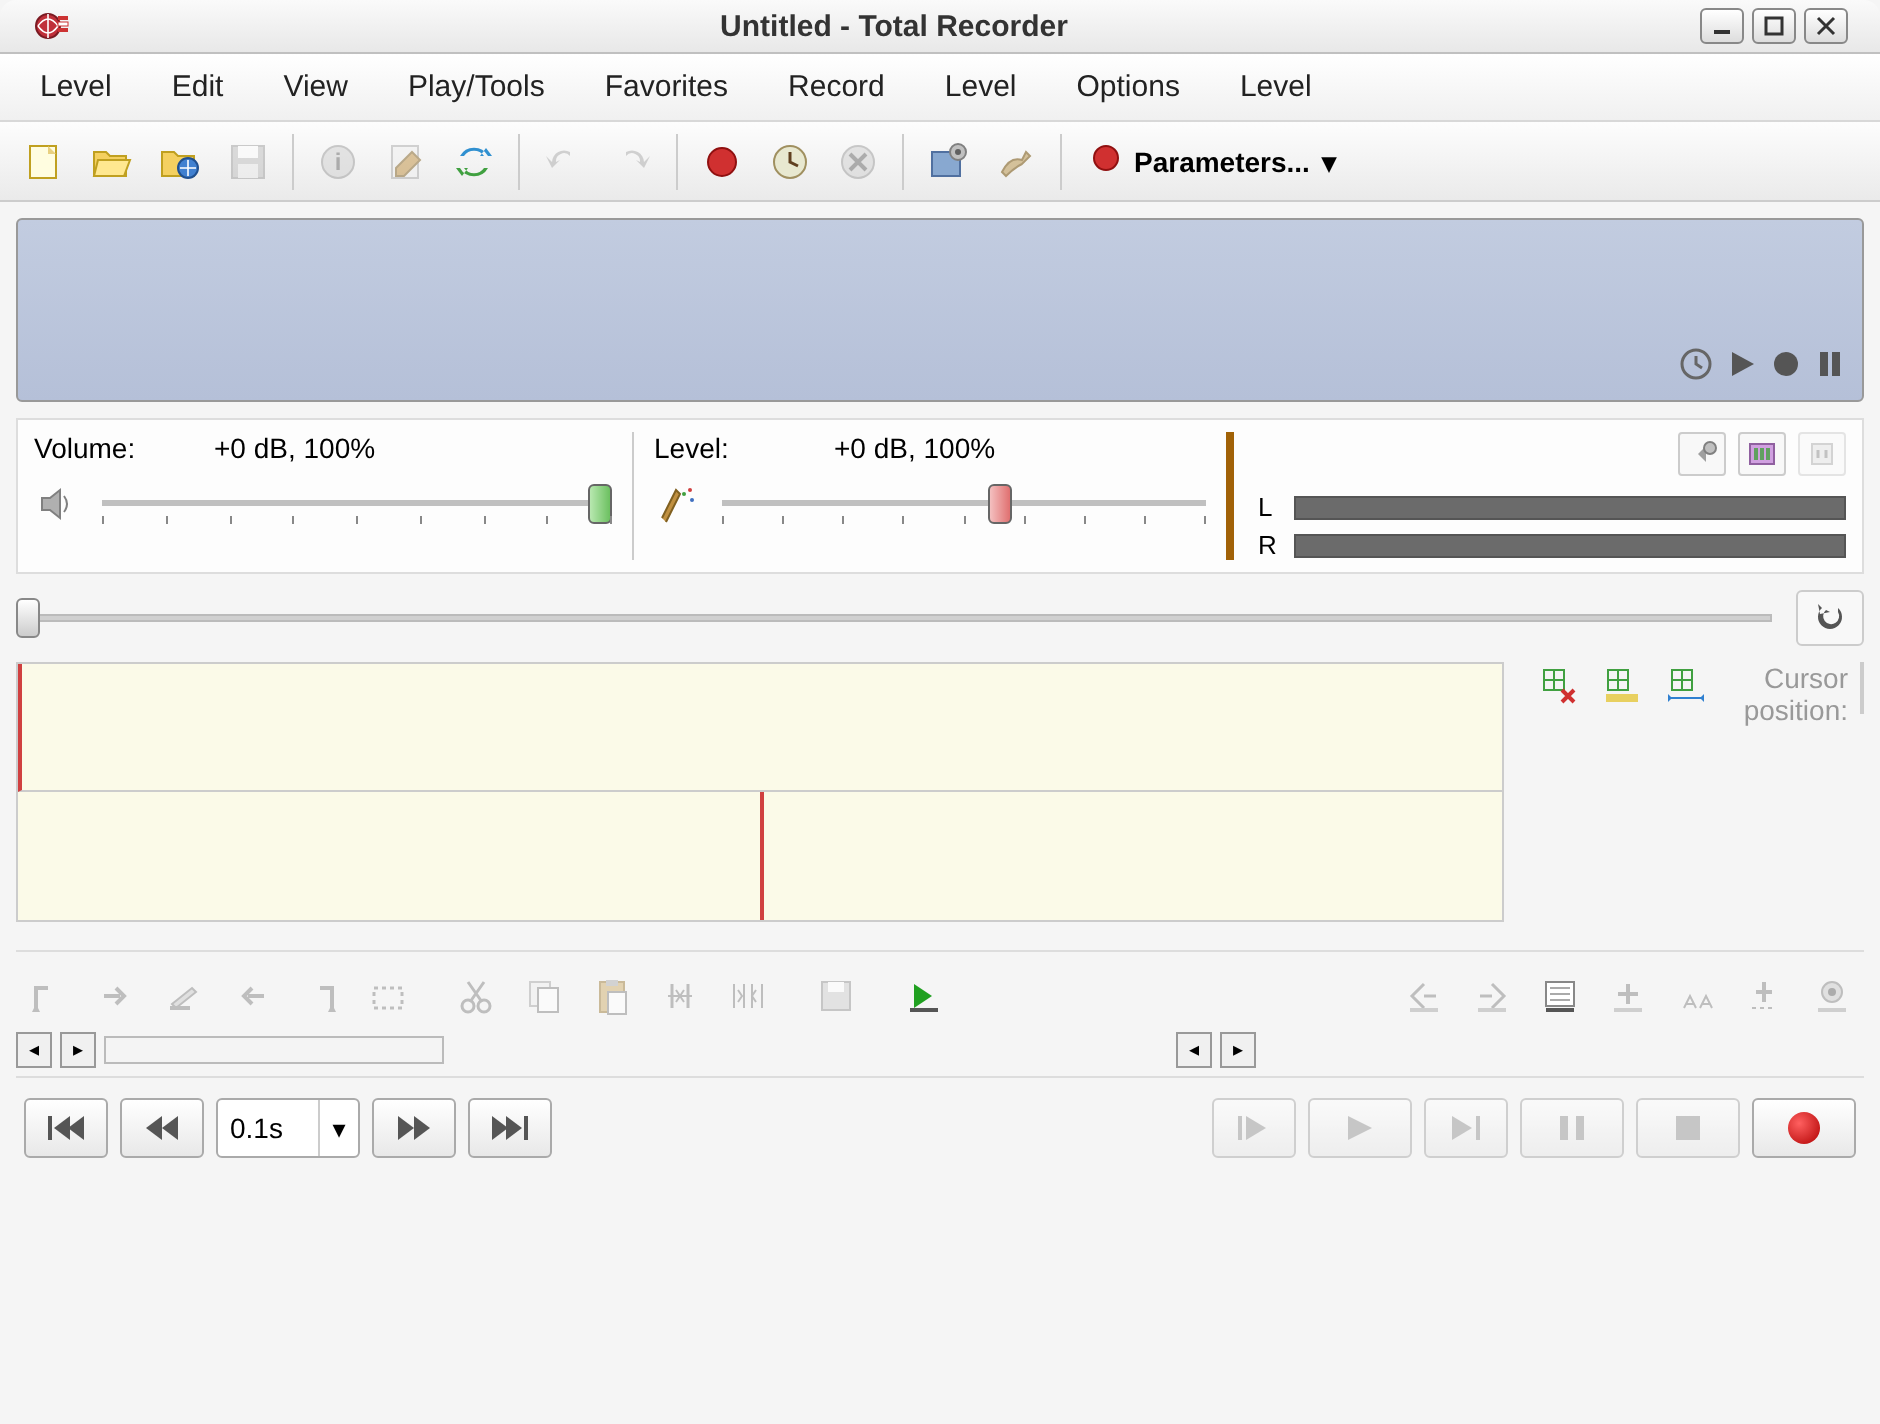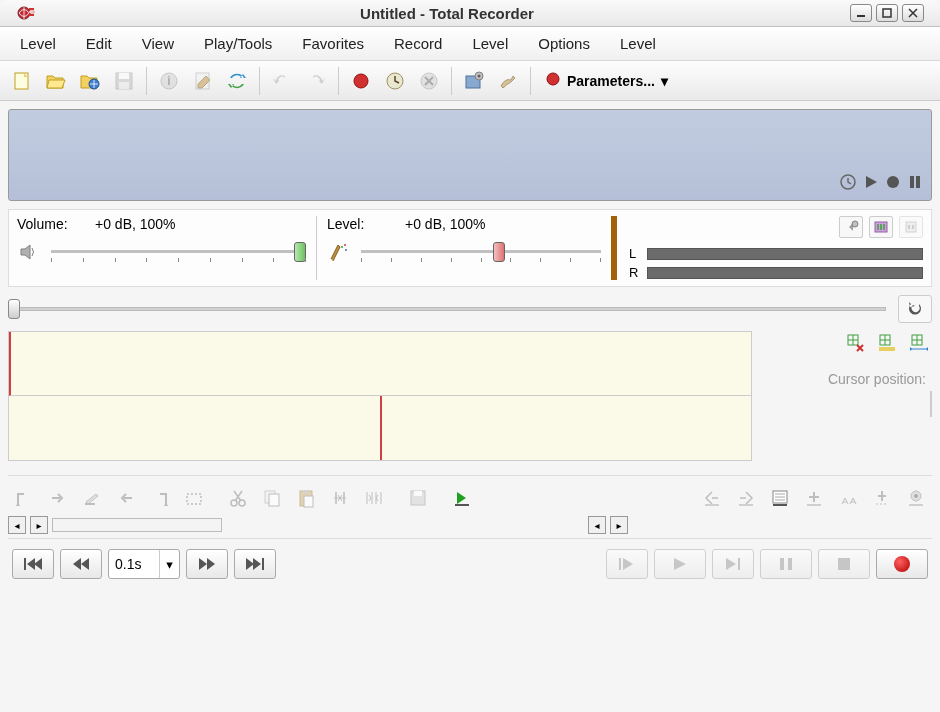--- a/index.html
+++ b/index.html
@@ -24,22 +24,22 @@
 
 
 .viz-panel { margin: 8px; height: 92px; background: linear-gradient(to bottom, #c2cce0, #b5c0d8); border: 1px solid #999; border-radius: 3px; position: relative; }
 .viz-controls { position: absolute; right: 8px; bottom: 4px; display: flex; gap: 6px; align-items: center; }
 .viz-controls span { color: #666; font-size: 18px; }
 
 
 .vlpanel { margin: 0 8px 4px 8px; display: flex; gap: 0; border: 1px solid #ddd; background: #fdfdfd; padding: 6px 8px; }
 .vlgroup { display: flex; flex-direction: column; gap: 8px; }
 .vlgroup.vol { width: 300px; padding-right: 10px; border-right: 1px solid #ccc; }
-.vlgroup.lvl { width: 300px; padding: 0 10px; border-right: 6px solid #a16207; }
-.vlgroup .lbl-row { display: flex; align-items: center; gap: 8px; font-size: 14px; }
+.vlgroup.lvl { width: 300px; padding: 0 10px; border-right: 4px solid #a16207; }
+.vlgroup .lbl-row { display: flex; align-items: center; gap: 20px; font-size: 14px; }
 .vlgroup .lbl-row .lbl { width: 70px; }
 .slider-row { display: flex; align-items: center; gap: 10px; }
 .slider-row .icon { width: 24px; height: 24px; display: flex; align-items: center; justify-content: center; }
 .slider-track { flex: 1; height: 24px; position: relative; }
 .slider-track .track { position: absolute; left: 0; right: 0; top: 10px; height: 3px; background: #c0c0c0; }
 .slider-track .thumb { position: absolute; width: 12px; height: 20px; top: 2px; border-radius: 3px; border: 1px solid #666; }
 .slider-track .thumb.green { background: linear-gradient(to right, #b8e8b0, #6cc060); right: 0; }
 .slider-track .thumb.red { background: linear-gradient(to right, #f4c0c0, #e07070); left: 55%; }
 .slider-track .ticks { position: absolute; left: 0; right: 0; top: 18px; height: 6px; display: flex; justify-content: space-between; }
 .slider-track .ticks i { width: 1px; height: 4px; background: #888; }
@@ -58,21 +58,21 @@
 .replay-btn { width: 34px; height: 28px; border: 1px solid #ccc; border-radius: 3px; display: flex; align-items: center; justify-content: center; background: #f8f8f8; cursor: pointer; }
 .time-display { width: 110px; height: 40px; border: 1px solid #ccc; background: #fff; display: flex; align-items: center; justify-content: flex-end; padding: 0 10px; font-size: 20px; }
 
 
 .wave-area { margin: 0 8px; display: flex; gap: 0; }
 .wave-tracks { flex: 1; border: 1px solid #ccc; display: flex; flex-direction: column; }
 .wave-tracks .track-row { height: 64px; background: #fbfae8; border-bottom: 1px solid #ccc; position: relative; }
 .wave-tracks .track-row:first-child { border-left: 2px solid #d04040; }
 .wave-tracks .track-row:last-child { border-bottom: none; }
 .wave-tracks .cursor-line { position: absolute; top: 0; bottom: 0; width: 2px; background: #d04040; left: 50%; }
-.wave-side { width: 180px; padding-left: 14px; display: flex; flex-direction: column; align-items: flex-end; }
+.wave-side { width: 180px; padding-left: 14px; display: flex; flex-direction: row; }
 .wave-side .zoom-btns { display: flex; gap: 6px; margin-bottom: 16px; }
 .wave-side .zoom-btns .zbtn { width: 26px; height: 24px; display: flex; align-items: center; justify-content: center; cursor: pointer; }
 .wave-side .cursor-lbl { font-size: 14px; color: #999; text-align: right; margin-bottom: 4px; padding-right: 6px; }
 .wave-side .cursor-box { height: 26px; border: 1px solid #ccc; background: #fdfdfd; }
 
 
 .edit-tools { margin: 14px 8px 4px 8px; display: flex; align-items: center; gap: 2px; border-top: 1px solid #ddd; padding-top: 8px; }
 .edit-tools .ebtn { width: 32px; height: 28px; display: flex; align-items: center; justify-content: center; cursor: pointer; opacity: 0.5; }
 .edit-tools .ebtn.active { opacity: 1; }
 .edit-tools .esep { width: 8px; }

